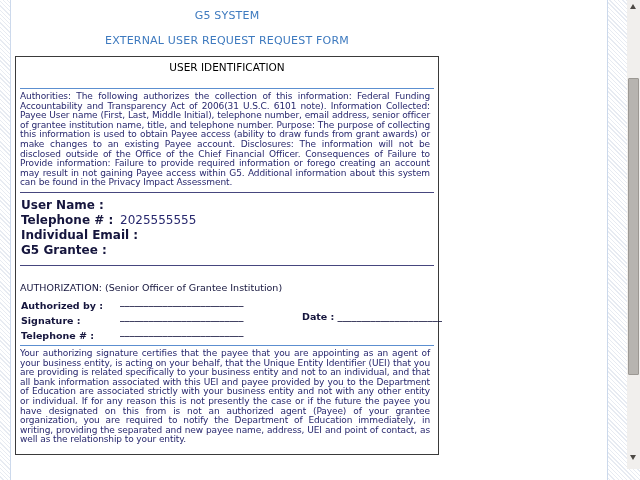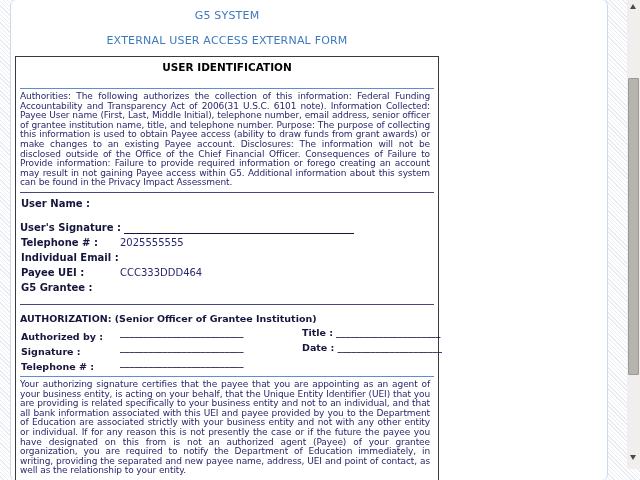--- a/index.html
+++ b/index.html
@@ -4,50 +4,50 @@
 <style>
   * { box-sizing: border-box; }
   html,body { margin:0; padding:0; }
   body {
     width:640px; height:480px; overflow:hidden; position:relative;
     font-family:"DejaVu Sans", sans-serif;
     background: repeating-linear-gradient(45deg, #ffffff 0px, #ffffff 2px, #e7ebf2 2px, #e7ebf2 3px);
   }
   .content {
     position:absolute; left:10px; top:0; width:598px; height:480px;
-    background:#ffffff; border-left:1px solid #ccd9ec; border-right:1px solid #ccd9ec;border-radius:6px;
+    background:#ffffff; border-left:1px solid #ccd9ec; border-right:1px solid #ccd9ec;
   }
   .form-wrap { position:absolute; left:4px; top:0; width:424px; }
   .title { text-align:center; color:#3e7abf; font-size:11px; letter-spacing:0.2px; }
   .t1 { margin-top:9px; }
   .t2 { margin-top:12px; }
   .box {
     margin-top:9px; border:1px solid #3a3a3a; background:#ffffff;
     padding:2px 4px 5px 4px; color:#28286e;
   }
-  .box-header { text-align:center; font-weight:bold; color:#000000; font-size:10.5px; margin-top:2px; height:14px; }
+  .box-header { text-align:center; font-weight:normal; color:#000000; font-size:10.5px; margin-top:2px; height:14px; }
   .hr { height:0; border:0; border-top:1px solid #5c8fd0; }
   .hr.blue { border-top-color:#5c8fd0; }
   .hr.navy { border-top-color:#46467e; }
   .hr-1 { margin-top:13px; }
   .para {
     font-size:9px; line-height:9.6px; text-align:justify; color:#28286e;
     letter-spacing:-0.1px; margin:3px 4px 4px 0;
   }
   .fields { margin-top:5px; }
-  .frow { position:relative; height:15px; font-size:10px; }
+  .frow { position:relative; height:15px; font-size:12px;text-decoration:underline; }
   .lbl { font-weight:bold; color:#15153d; }
   .frow > .lbl { position:absolute; left:1px; top:0; }
   .frow > .val { position:absolute; left:100px; top:0; font-weight:normal; color:#28286e; }
   .sigrow { margin-top:9px; }
   .sigrow .lbl, .sigrow .line { position:static; }
   .line { font-weight:bold; color:#15153d; white-space:nowrap; }
   .sigrow .line { margin-left:3px; }
   .hr-2 { margin-top:7px; }
-  .auth-header { font-size:9.5px; font-weight:bold; color:#15153d; margin-top:8px; height:14px; }
+  .auth-header { font-size:9.5px; font-weight:normal; color:#15153d; margin-top:16px; height:14px; }
   .arow { position:relative; height:15px; font-size:9.5px; }
   .arow > .lbl { position:absolute; left:1px; top:4px; }
   .arow > .line { position:absolute; left:100px; top:0; }
   .arow .rgt { position:absolute; left:282px; top:0; white-space:nowrap; }
   .arow .rgt .line { margin-left:3px; }
   .hr-3 { margin-top:4px; }
   
   .scrollbar {
     position:absolute; right:0; top:0; width:13px; height:469px;
     background:#f1efed;
@@ -69,62 +69,54 @@
     position:absolute; left:1px; top:78px; width:11px; height:297px;
     background:#b7b4b0; border:1px solid #9c9893; border-radius:1px;
   }
 </style>
 </head>
 <body>
 
 <div class="content">
   <div class="form-wrap">
     <div class="title t1">G5 SYSTEM</div>
-    <div class="title t2">EXTERNAL USER ACCESS EXTERNAL FORM</div>
+    <div class="title t2">EXTERNAL USER REQUEST REQUEST FORM</div>
 
     <div class="box">
       <div class="box-header">USER IDENTIFICATION</div>
       <div class="hr blue hr-1"></div>
 
       <p class="para">Authorities: The following authorizes the collection of this information: Federal Funding Accountability and Transparency Act of 2006(31 U.S.C. 6101 note). Information Collected: Payee User name (First, Last, Middle Initial), telephone number, email address, senior officer of grantee institution name, title, and telephone number. Purpose: The purpose of collecting this information is used to obtain Payee access (ability to draw funds from grant awards) or make changes to an existing Payee account. Disclosures: The information will not be disclosed outside of the Office of the Chief Financial Officer. Consequences of Failure to Provide information: Failure to provide required information or forego creating an account may result in not gaining Payee access within G5. Additional information about this system can be found in the Privacy Impact Assessment.</p>
       <div class="hr navy"></div>
 
       <div class="fields">
         <div class="frow">
           <span class="lbl">User Name :</span>
           <span class="val"></span>
         </div>
-        <div class="frow sigrow">
-          <span class="lbl">User's Signature :</span><span class="line">______________________________________________</span>
-        </div>
         <div class="frow">
           <span class="lbl">Telephone # :</span>
           <span class="val">2025555555</span>
         </div>
         <div class="frow">
           <span class="lbl">Individual Email :</span>
-        </div>
-        <div class="frow">
-          <span class="lbl">Payee UEI :</span>
-          <span class="val">CCC333DDD464</span>
         </div>
         <div class="frow">
           <span class="lbl">G5 Grantee :</span>
           <span class="val"></span>
         </div>
       </div>
 
       <div class="hr navy hr-2"></div>
 
       <div class="auth">
         <div class="auth-header">AUTHORIZATION: (Senior Officer of Grantee Institution)</div>
         <div class="arow">
           <span class="lbl">Authorized by :</span>
           <span class="line">__________________________</span>
-          <span class="rgt"><span class="lbl">Title :</span><span class="line">______________________</span></span>
         </div>
         <div class="arow">
           <span class="lbl">Signature :</span>
           <span class="line">__________________________</span>
           <span class="rgt"><span class="lbl">Date :</span><span class="line">______________________</span></span>
         </div>
         <div class="arow">
           <span class="lbl">Telephone # :</span>
           <span class="line">__________________________</span>
         </div>

